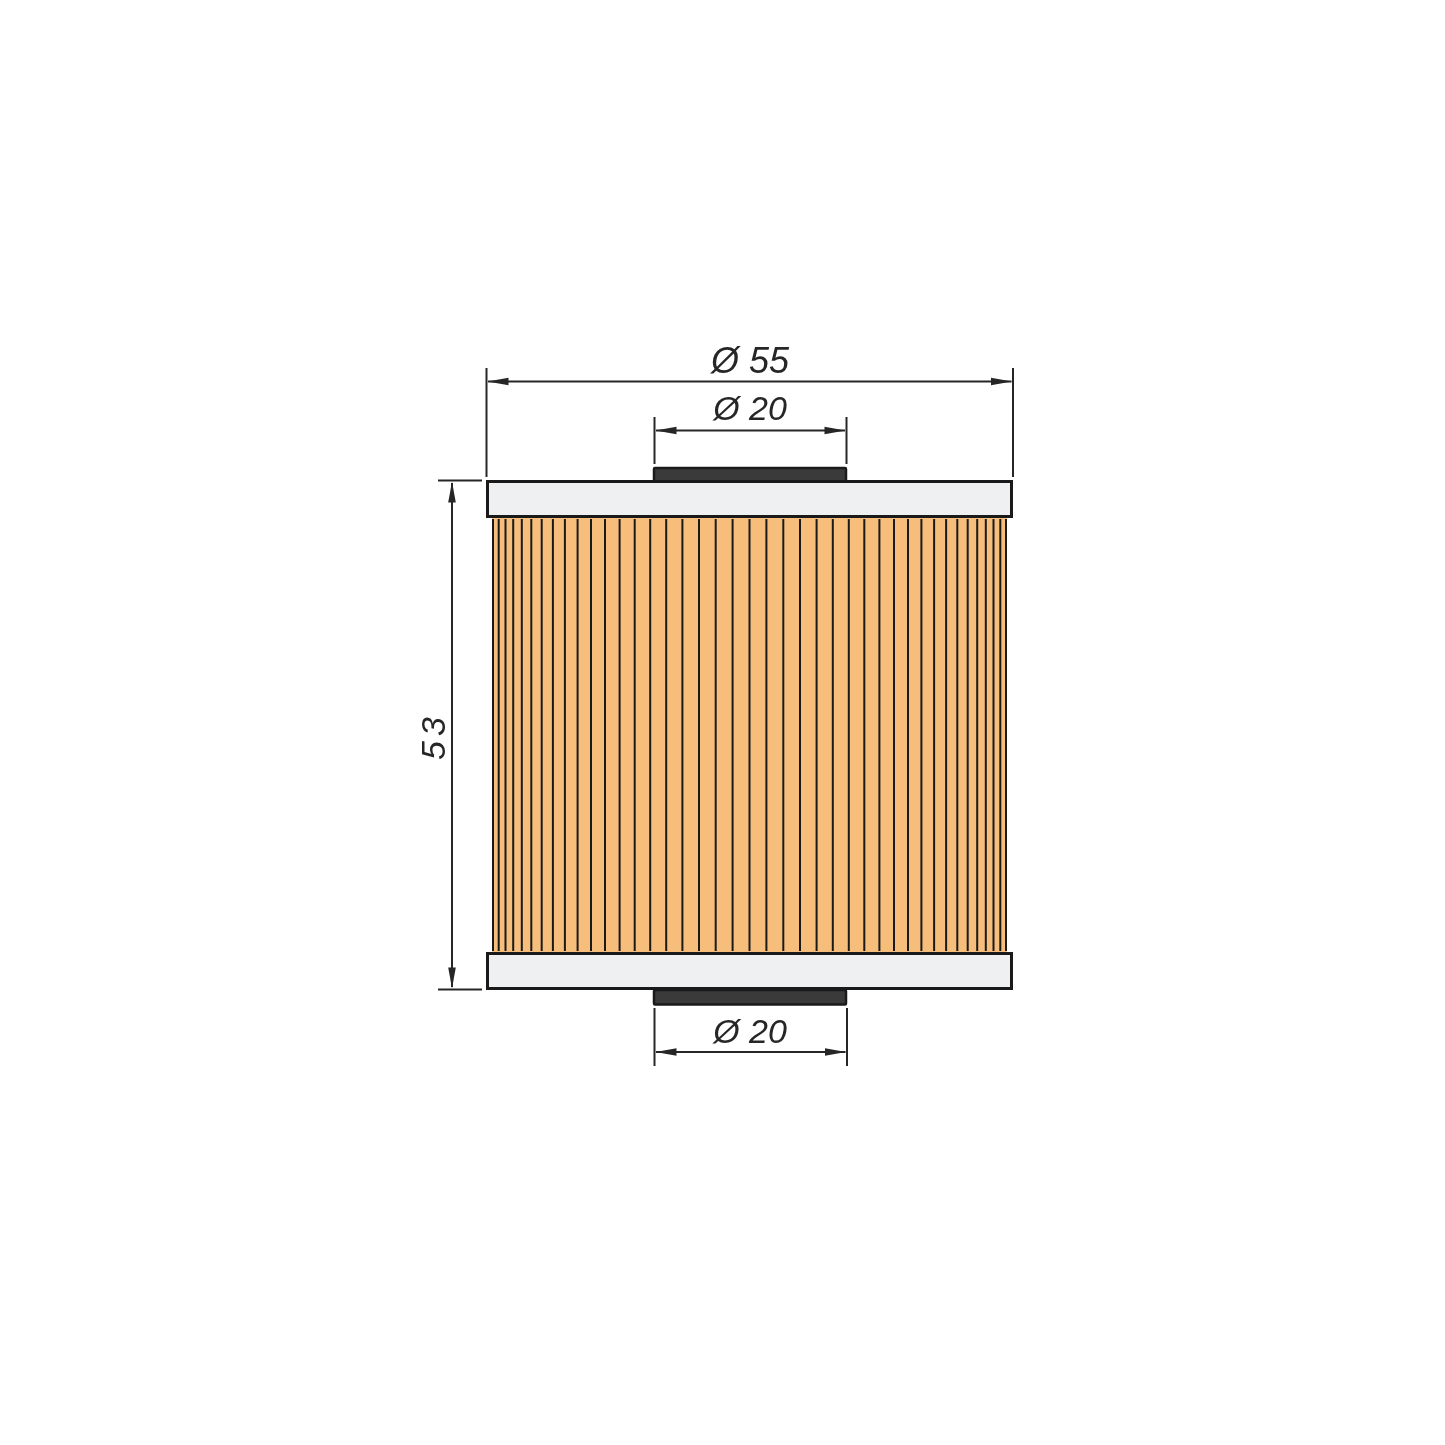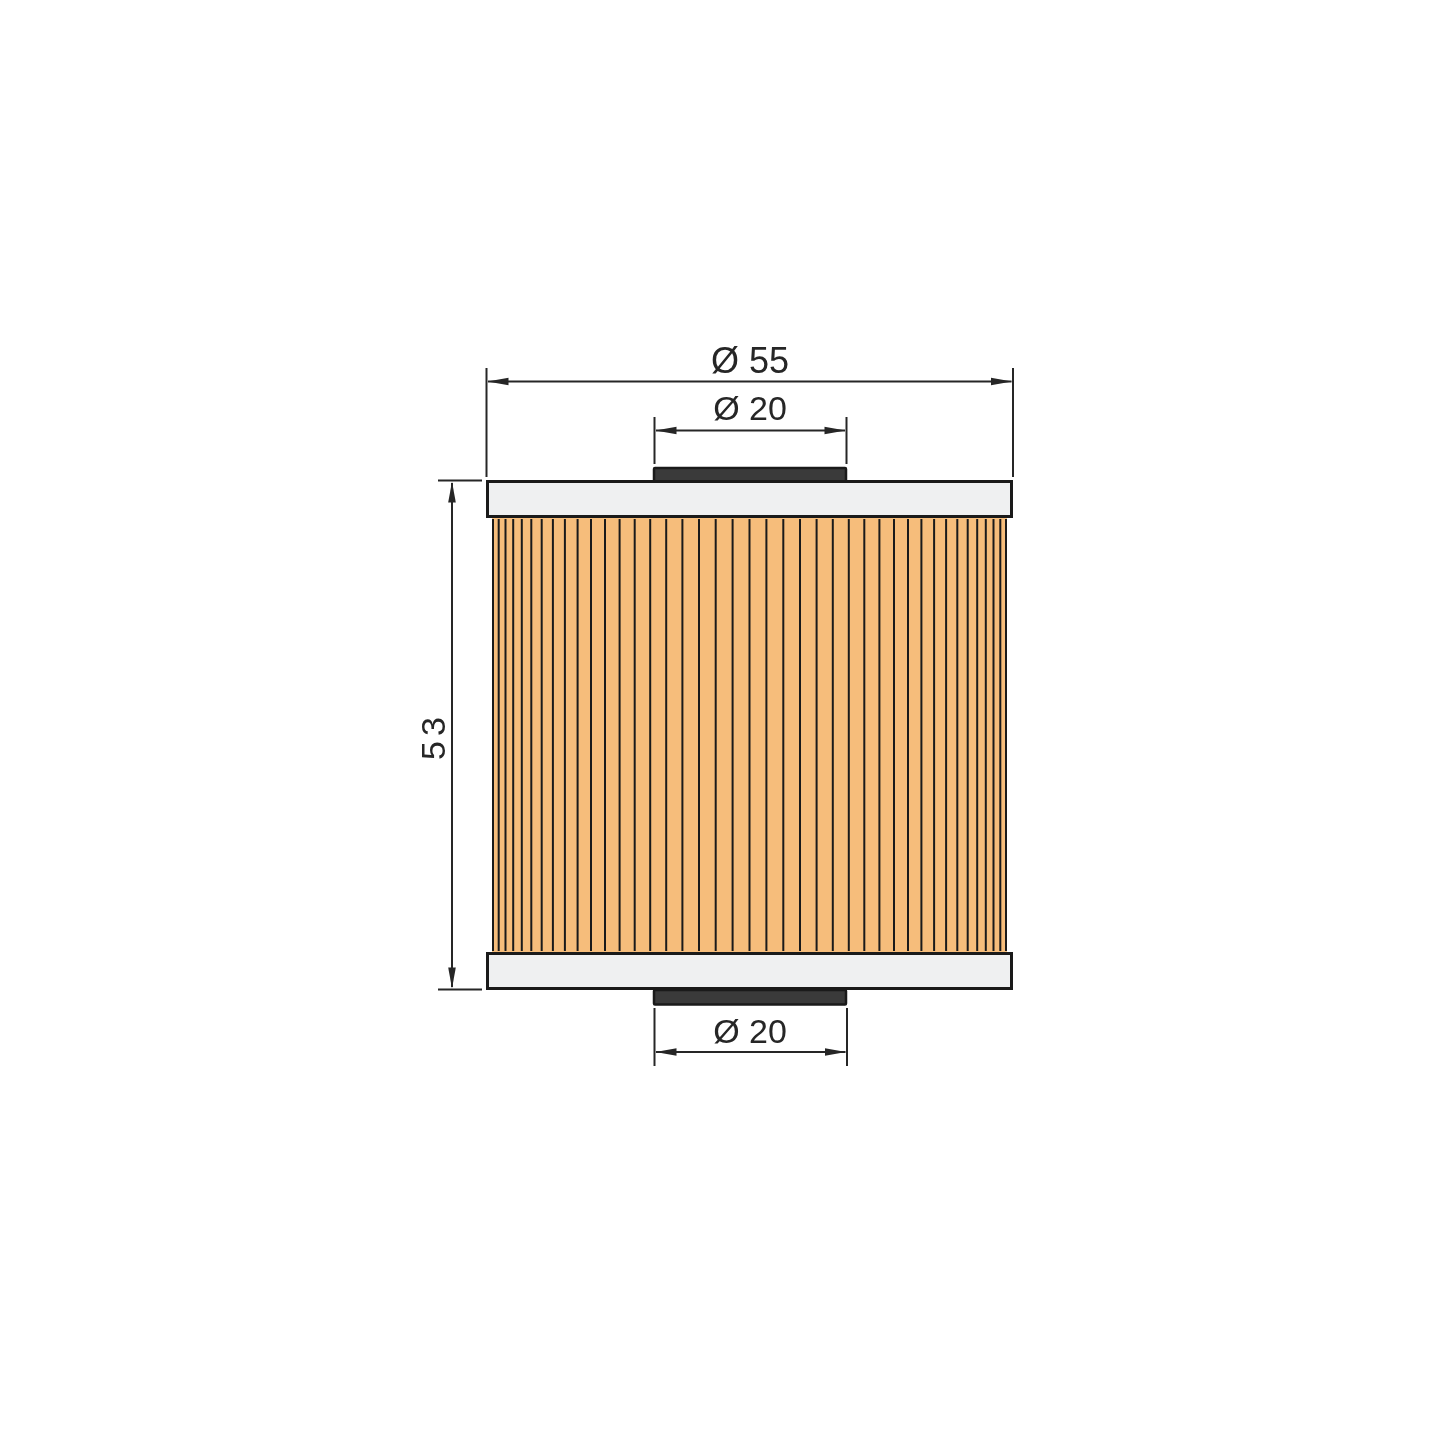--- a/index.html
+++ b/index.html
@@ -7,20 +7,21 @@
     padding: 0;
     background: #ffffff;
   }
   .canvas {
     position: relative;
     width: 1445px;
     height: 1445px;
     background: var(--background, #ffffff);
     font-family: "Liberation Sans", sans-serif;
     overflow: hidden;
+    font-style: italic;
   }
   .drawing-svg {
     position: absolute;
     left: 0;
     top: 0;
     width: 1445px;
     height: 1445px;
     display: block;
   }
   .cap {

